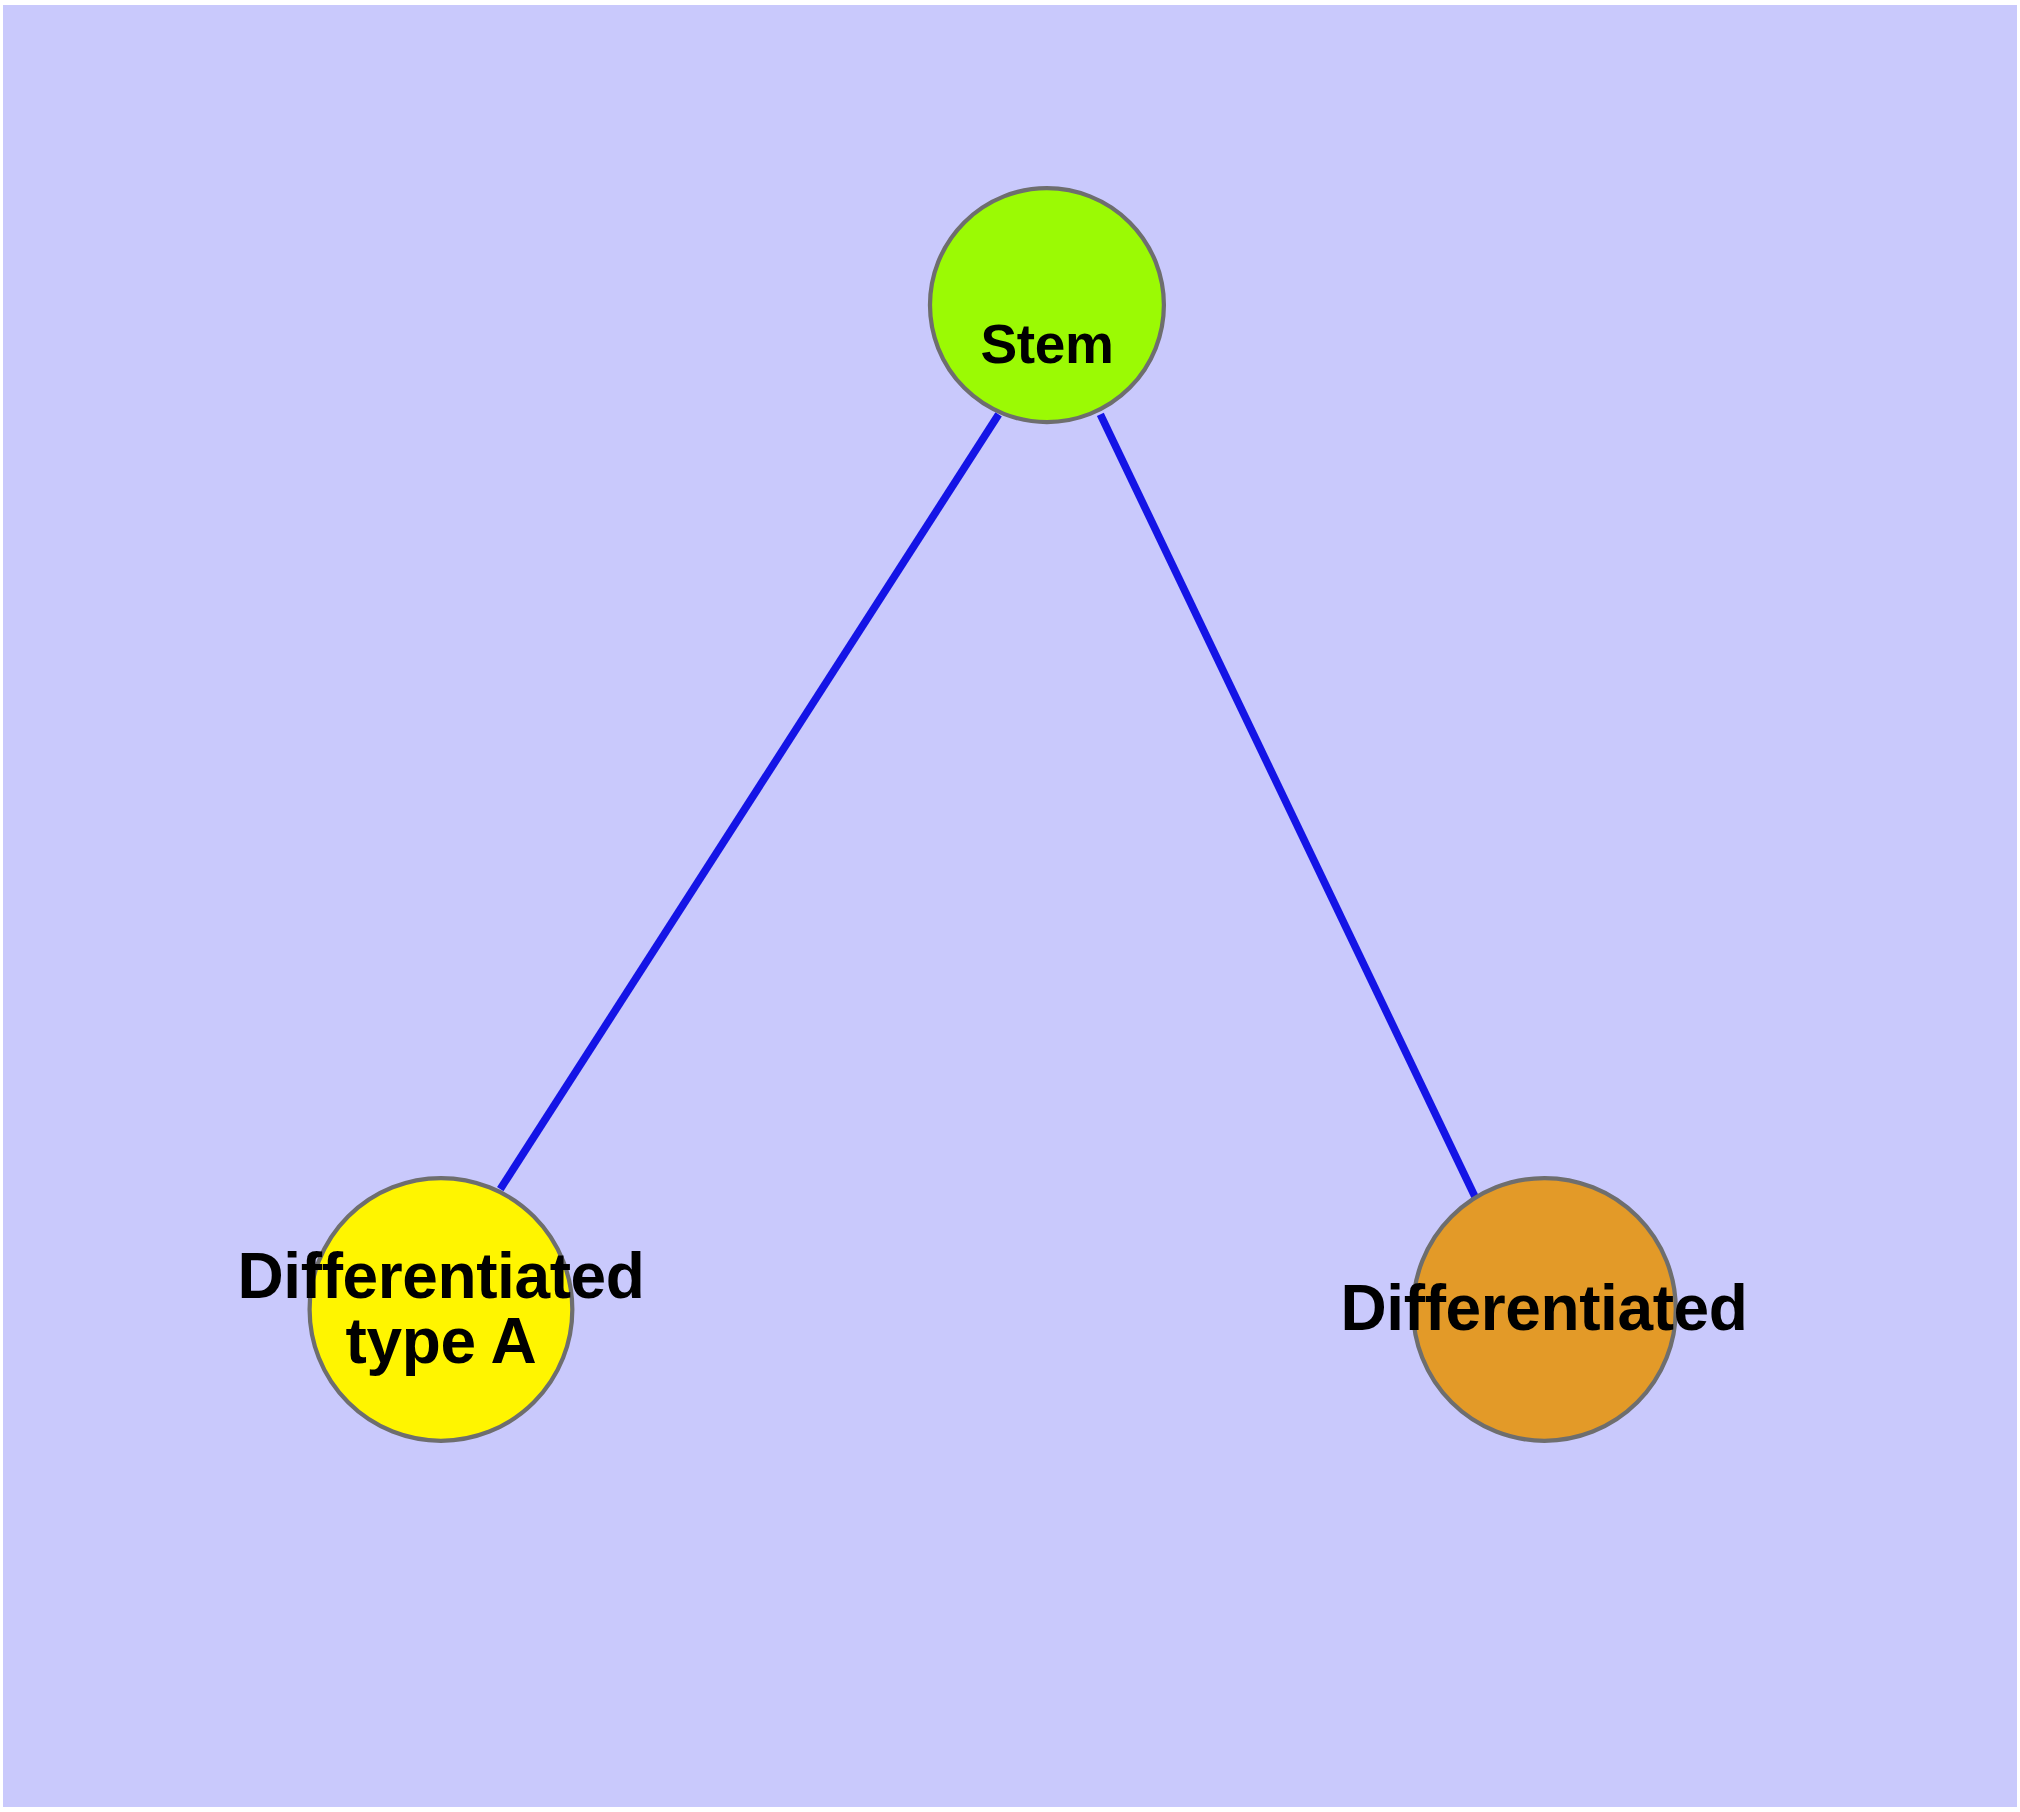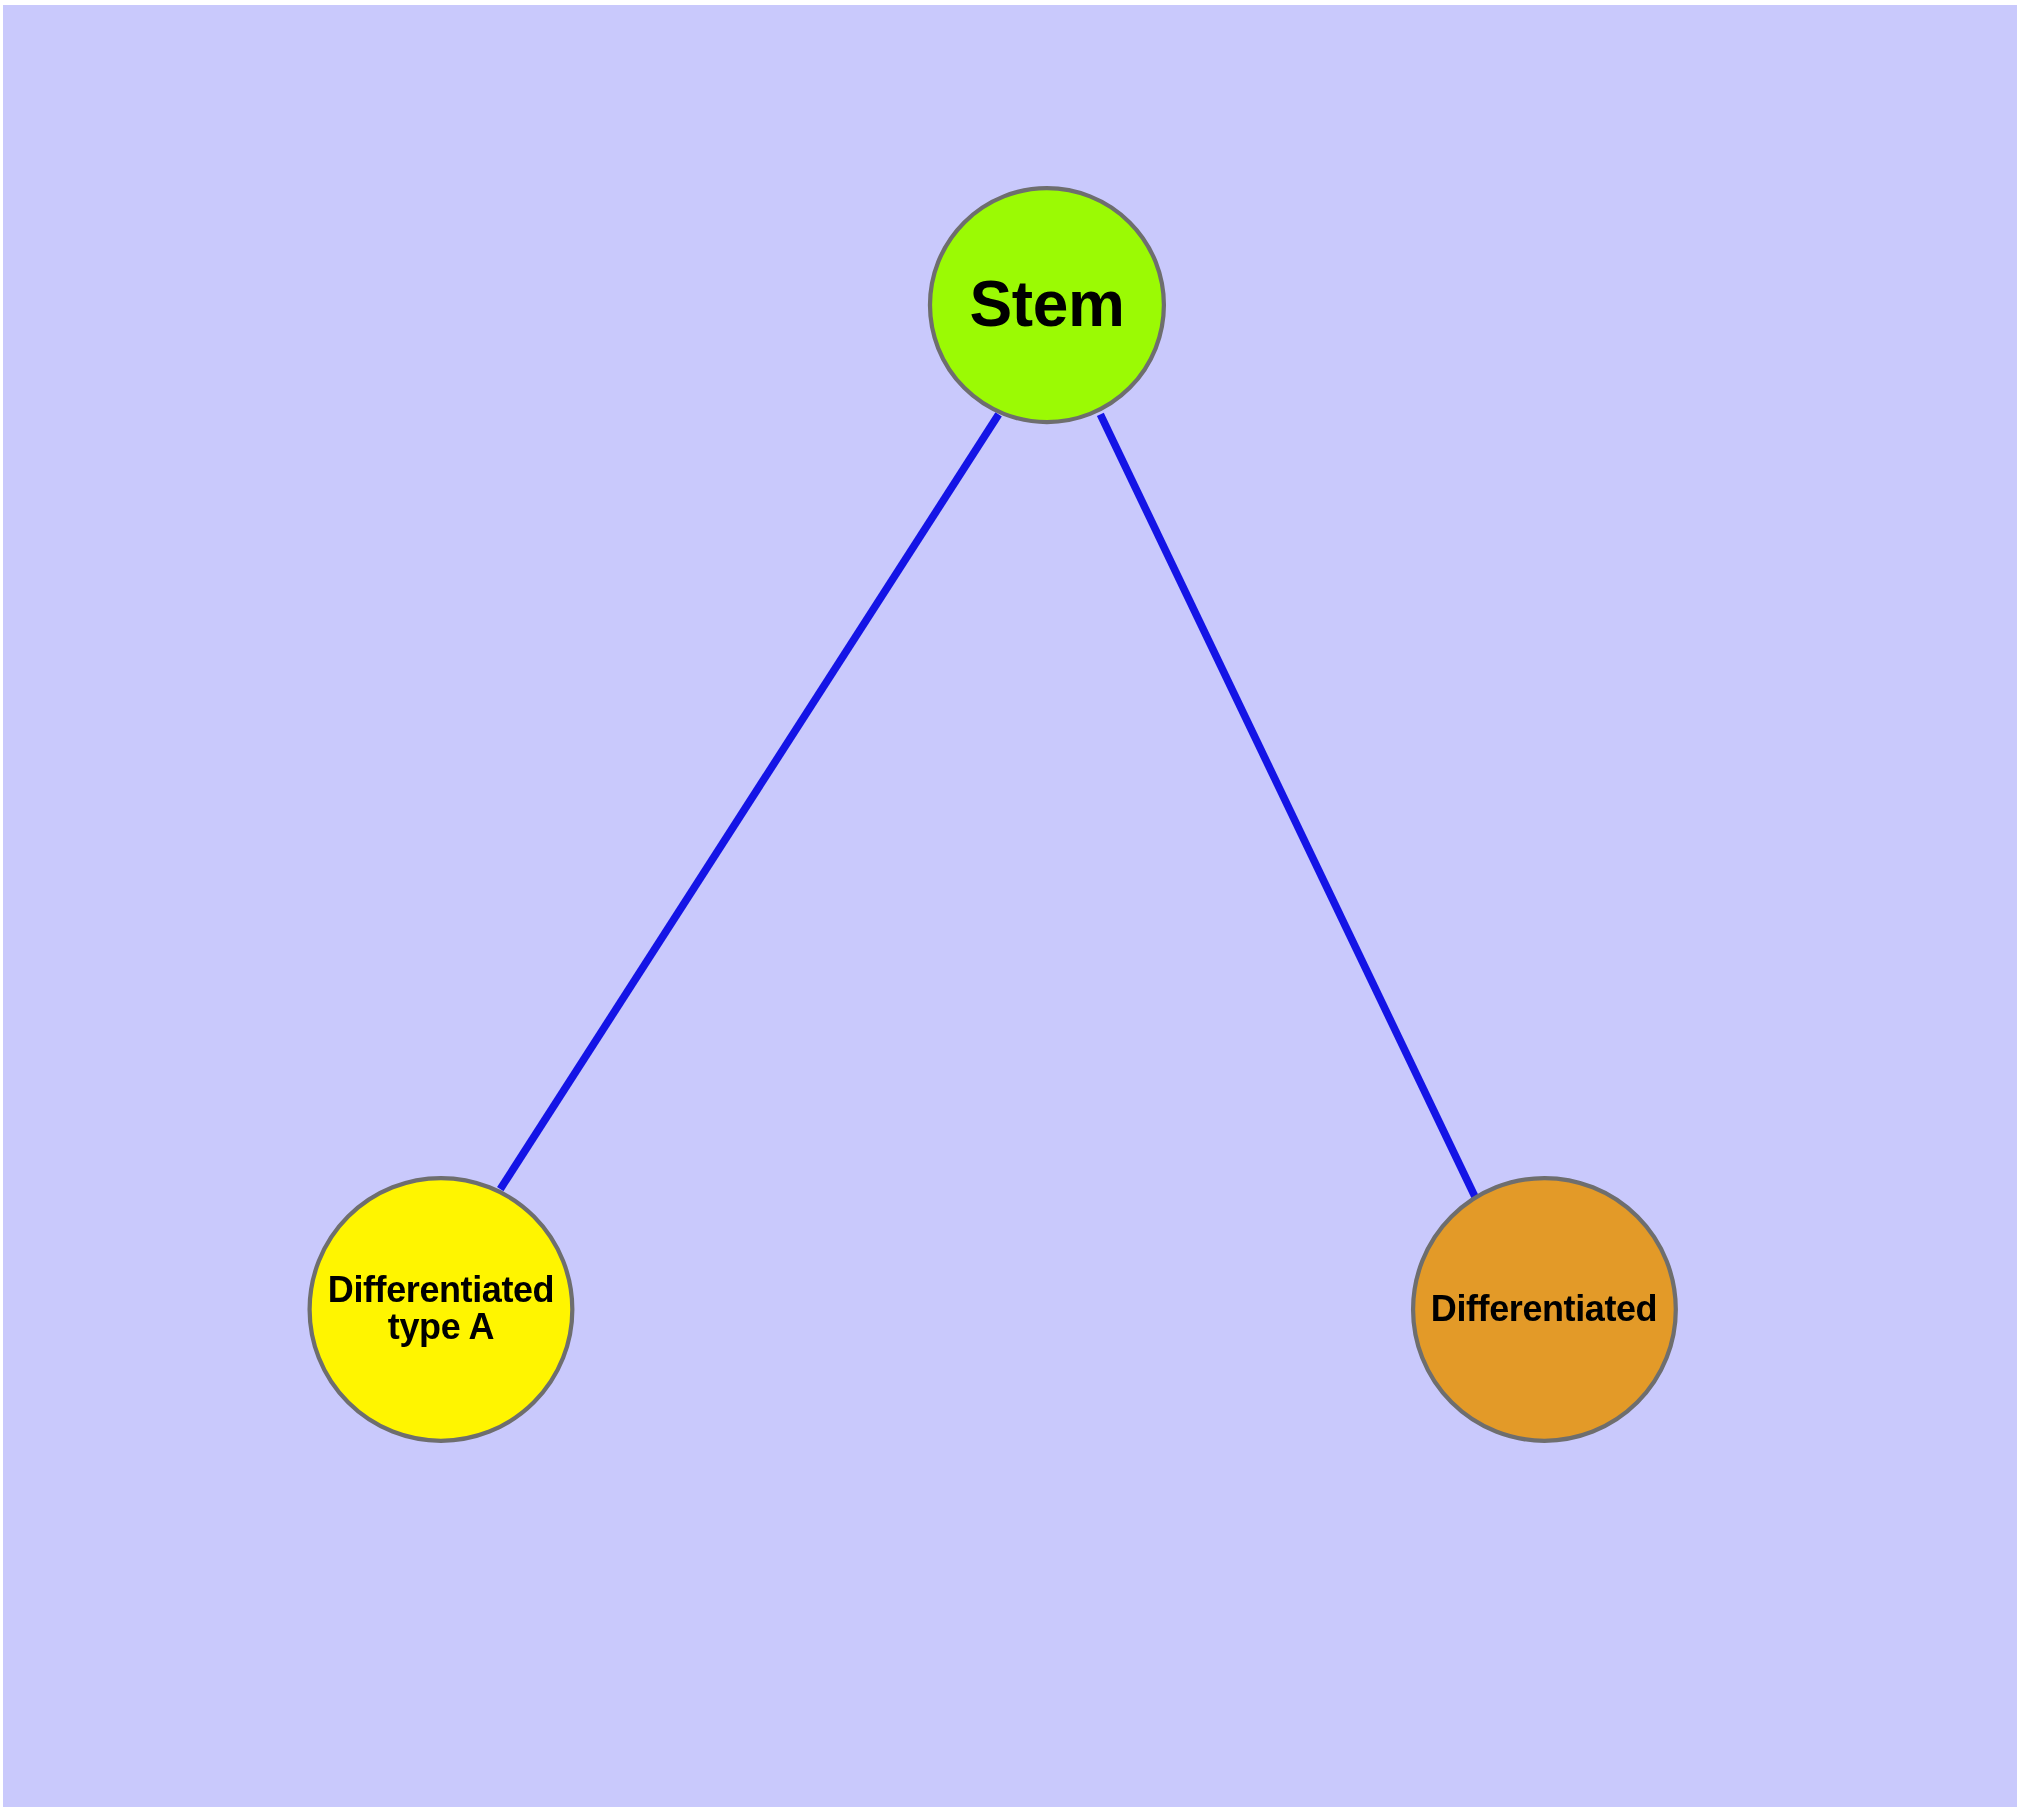--- a/index.html
+++ b/index.html
@@ -36,24 +36,25 @@
     text-align: center;
     font-weight: bold;
     color: #000000;
     line-height: 1.02;
     white-space: pre;
     letter-spacing: -0.4px;
     transform: translate(-50%, -50%);
     pointer-events: none;
   }
   .label-root {
-    font-size: 64px;
+    font-size: 55px;
+    margin-top: 39px;
   }
   .label-leaf {
-    font-size: 36px;
+    font-size: 64px;
   }
 </style>
 </head>
 <body>
 
 <div id="stage">
   <div id="canvas"></div>
 
   <svg id="graph-svg" viewBox="0 0 2384 2138">
     <g id="edge-layer">

